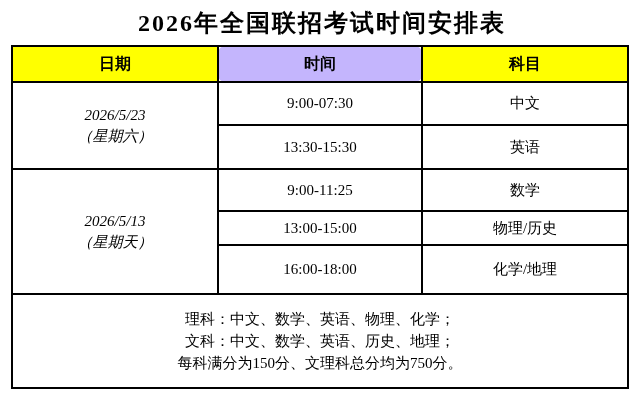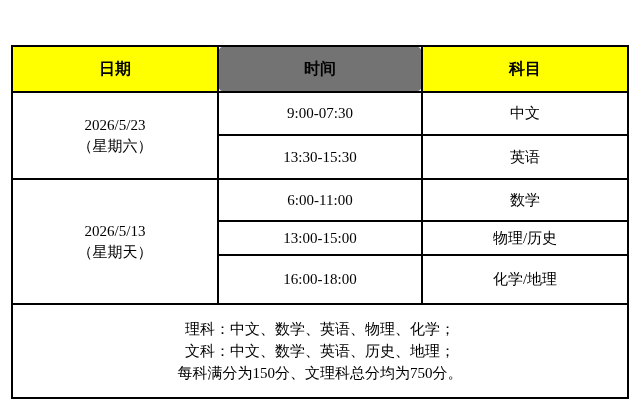--- a/index.html
+++ b/index.html
@@ -40,50 +40,51 @@
   col.c2 { width: 204px; }
   col.c3 { width: 206px; }
   table.schedule th,
   table.schedule td {
     border: 2px solid #000000;
     text-align: center;
     vertical-align: middle;
     padding: 0;
     font-size: 15px;
   }
-  tr.head-row { height: 46px; }
+  tr.head-row { height: 36px; }
   tr.head-row th {
     font-weight: bold;
     font-size: 16px;
   }
   tr.row-1 { height: 43px; }
   tr.row-2 { height: 44px; }
   tr.row-3 { height: 42px; }
   tr.row-4 { height: 34px; }
   tr.row-5 { height: 49px; }
   tr.row-notes { height: 94px; padding-left: 16px; }
-  td.date-cell { line-height: 21px; }
+  td.date-cell { line-height: 21px; font-style: italic; }
   td.notes-cell { line-height: 22px; }
 </style>
 </head>
 <body>
 
 <div class="page">
 
+  <div class="title">2026年全国联招考试时间安排表</div>
 
   <table class="schedule">
     <colgroup>
       <col class="c1">
       <col class="c2">
       <col class="c3">
     </colgroup>
     <thead>
       <tr class="head-row">
         <th class="header-cell" style="background: rgb(255, 255, 0);">日期</th>
-        <th class="header-cell" style="background: #737373; border-radius: 7px;">时间</th>
+        <th class="header-cell" style="background: #c4b5fd; border-radius: 7px;">时间</th>
         <th class="header-cell" style="background: rgb(255, 255, 0);">科目</th>
       </tr>
     </thead>
     <tbody>
       <tr class="row-1">
         <td class="date-cell" rowspan="2">
           <div>2026/5/23</div>
           <div>（星期六）</div>
         </td>
         <td class="time-cell">9:00-07:30</td>
@@ -91,21 +92,21 @@
       </tr>
       <tr class="row-2">
         <td class="time-cell">13:30-15:30</td>
         <td class="subject-cell">英语</td>
       </tr>
       <tr class="row-3">
         <td class="date-cell" rowspan="3">
           <div>2026/5/13</div>
           <div>（星期天）</div>
         </td>
-        <td class="time-cell">6:00-11:00</td>
+        <td class="time-cell">9:00-11:25</td>
         <td class="subject-cell">数学</td>
       </tr>
       <tr class="row-4">
         <td class="time-cell">13:00-15:00</td>
         <td class="subject-cell">物理/历史</td>
       </tr>
       <tr class="row-5">
         <td class="time-cell">16:00-18:00</td>
         <td class="subject-cell">化学/地理</td>
       </tr>

